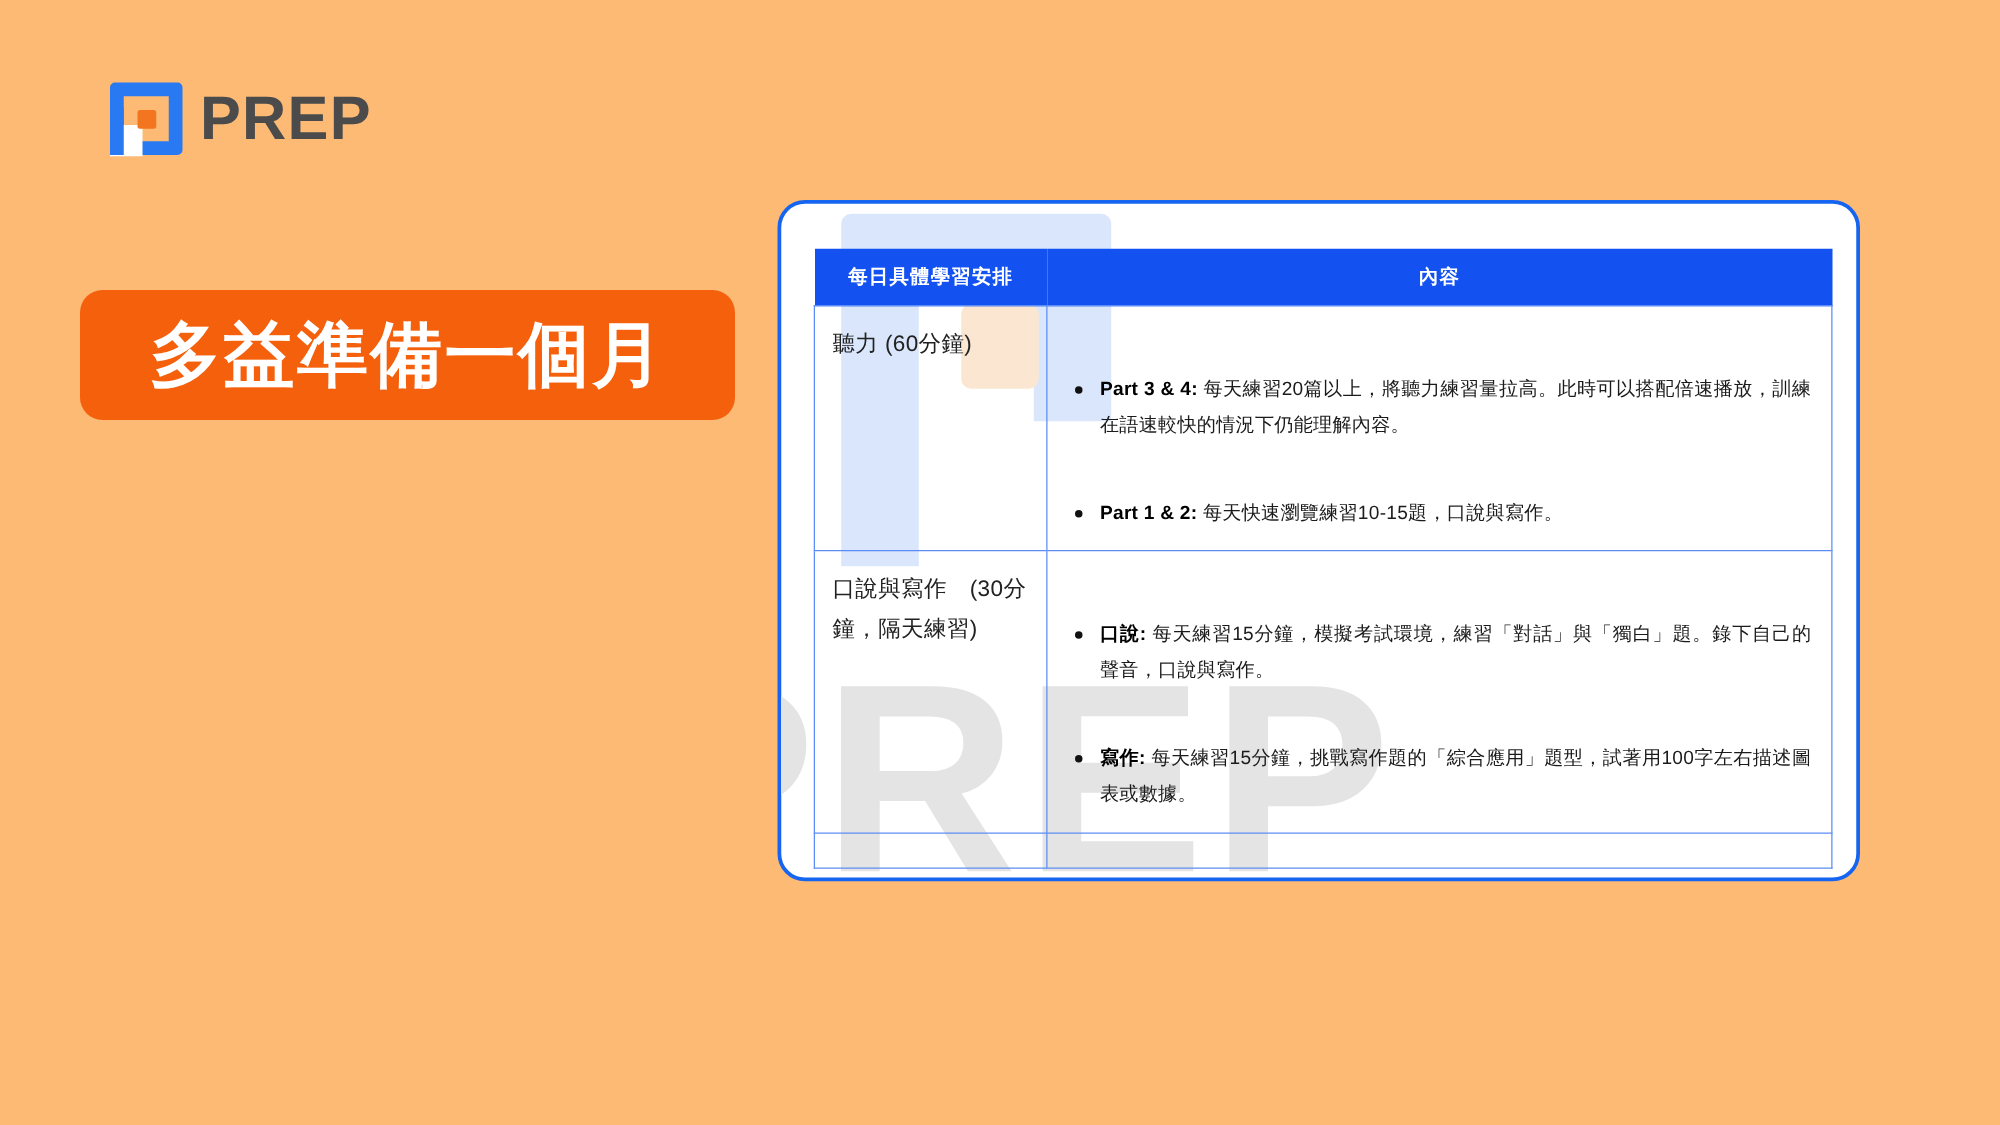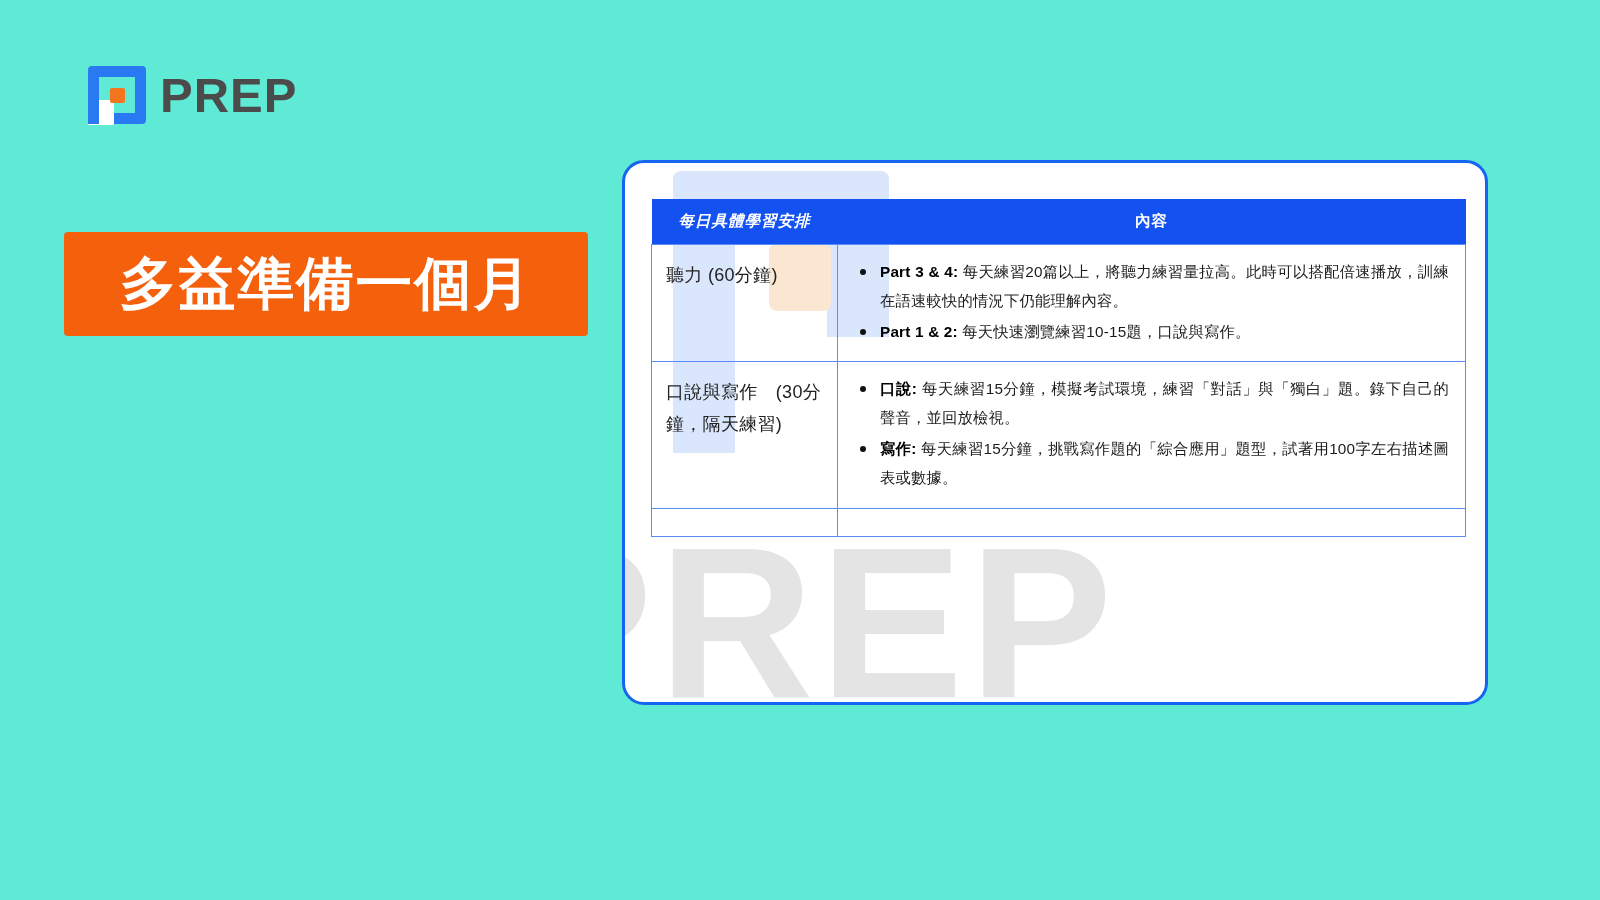--- a/index.html
+++ b/index.html
@@ -9,21 +9,21 @@
     width: 1600px; height: 900px;
     background: #ffffff;
     font-family: "Liberation Sans", "DejaVu Sans", sans-serif;
     overflow: hidden;
   }
 
   #stage {
     position: relative;
     width: 1600px;
     height: 900px;
-    background: #5eead4;
+    background: #fdba74;
   }
 
   
   .brand {
     position: absolute;
     left: 88px;
     top: 66px;
     display: flex;
     align-items: center;
     gap: 14px;
@@ -73,21 +73,21 @@
   }
 
   
   .pill {
     position: absolute;
     left: 64px;
     top: 232px;
     width: 524px;
     height: 104px;
     background: #f4600c;
-    border-radius: 4px;
+    border-radius: 18px;
     display: flex;
     align-items: center;
     justify-content: center;
   }
   .pill-text {
     color: #ffffff;
     font-size: 57px;
     font-weight: 700;
     letter-spacing: 2px;
     white-space: nowrap;
@@ -189,21 +189,21 @@
   table.sched thead th {
     background: #1352f0;
     color: #ffffff;
     font-size: 15.5px;
     font-weight: 700;
     letter-spacing: 1px;
     padding: 12px 0;
     text-align: center;
     border: none;
   }
-  table.sched thead th.col-a { width: 186px; font-style: italic; }
+  table.sched thead th.col-a { width: 186px; }
   table.sched thead th.col-b { width: 628px; }
 
   table.sched td {
     border: 1px solid #5b8df5;
     vertical-align: top;
     background: transparent;
   }
   td.cell-label {
     width: 186px;
     padding: 14px 10px 14px 14px;
@@ -222,20 +222,21 @@
     list-style: none;
   }
   td.cell-body li {
     position: relative;
     font-size: 15.3px;
     color: #1b1b1b;
     line-height: 1.92;
     letter-spacing: 0.2px;
     margin-bottom: 1px;
     text-align: justify;
+    margin-top: 40px;
   }
   td.cell-body li::before {
     content: "";
     position: absolute;
     left: -20px;
     top: 12px;
     width: 6px; height: 6px;
     background: #111;
     border-radius: 50%;
   }
@@ -298,21 +299,21 @@
                 <li><b>Part 1 &amp; 2:</b><span> 每天快速瀏覽練習10-15題，口說與寫作。</span></li>
               </ul>
             </td>
           </tr>
 
 
           <tr>
             <td class="cell-label">口說與寫作　(30分鐘，隔天練習)</td>
             <td class="cell-body">
               <ul>
-                <li><b>口說:</b><span> 每天練習15分鐘，模擬考試環境，練習「對話」與「獨白」題。錄下自己的聲音，並回放檢視。</span></li>
+                <li><b>口說:</b><span> 每天練習15分鐘，模擬考試環境，練習「對話」與「獨白」題。錄下自己的聲音，口說與寫作。</span></li>
                 <li><b>寫作:</b><span> 每天練習15分鐘，挑戰寫作題的「綜合應用」題型，試著用100字左右描述圖表或數據。</span></li>
               </ul>
             </td>
           </tr>
 
           <tr class="spacer-row">
             <td></td>
             <td></td>
           </tr>
 

